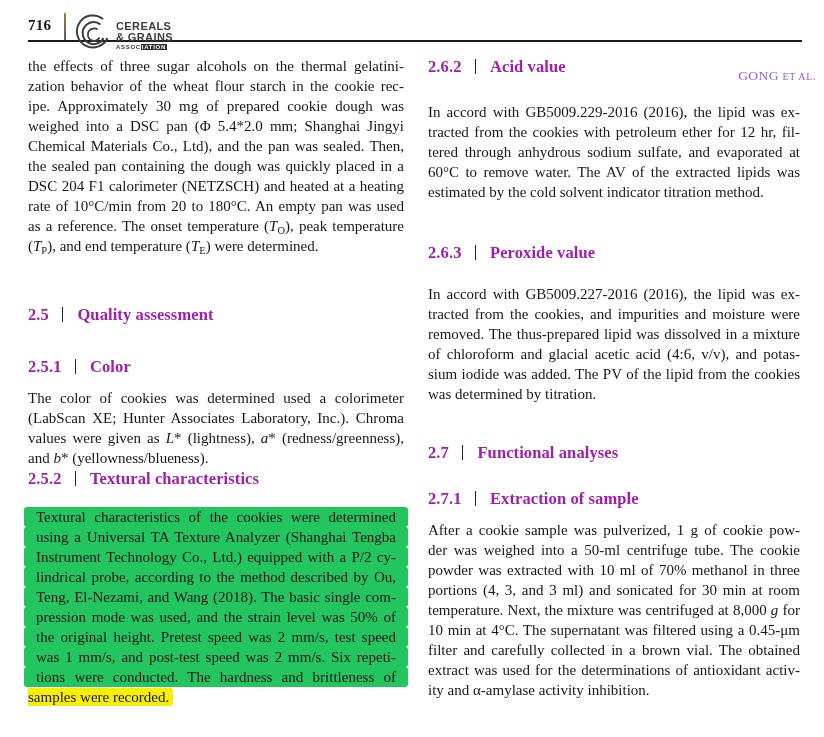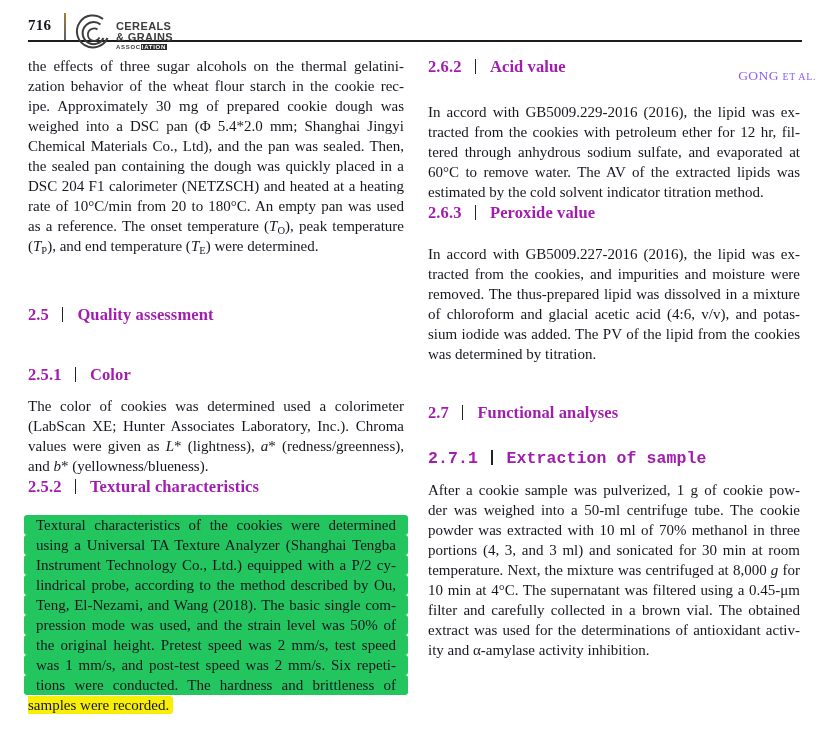--- a/index.html
+++ b/index.html
@@ -65,29 +65,29 @@
     margin:0;font-size:16.5px;font-weight:700;line-height:22px;height:22px;
     letter-spacing:.1px;color:#a21caf;
   }
   .hsep{
     display:inline-block;width:1.5px;height:15px;background:#222;
     margin:0 14px 0 13px;vertical-align:-2px;
   }
 
   
   .mt-h25{margin-top:48px;}
-  .mt-h251{margin-top:38px;}
+  .mt-h251{margin-top:30px;}
   .mt-colorp{margin-top:10px;}
   .mt-h252{}
   .mt-hlp{margin-top:17px;}
   .mt-acidp{margin-top:24px;}
-  .mt-h263{}
+  .mt-h263{margin-top:40px;}
   .mt-peroxp{margin-top:20px;}
   .mt-h27{margin-top:38px;}
-  .mt-h271{margin-top:24px;font-family:Liberation Mono, monospace;}
+  .mt-h271{margin-top:24px;}
   .mt-extrp{margin-top:10px;}
 
   
   .hl{
     background:#22c55e;border-radius:3px;
     padding:0 12px;margin-left:-4px;margin-right:-4px;
   }
   .hlspan{
     background:#f8ef04;border-radius:3px;
     padding:1px 4px;margin-left:-4px;

